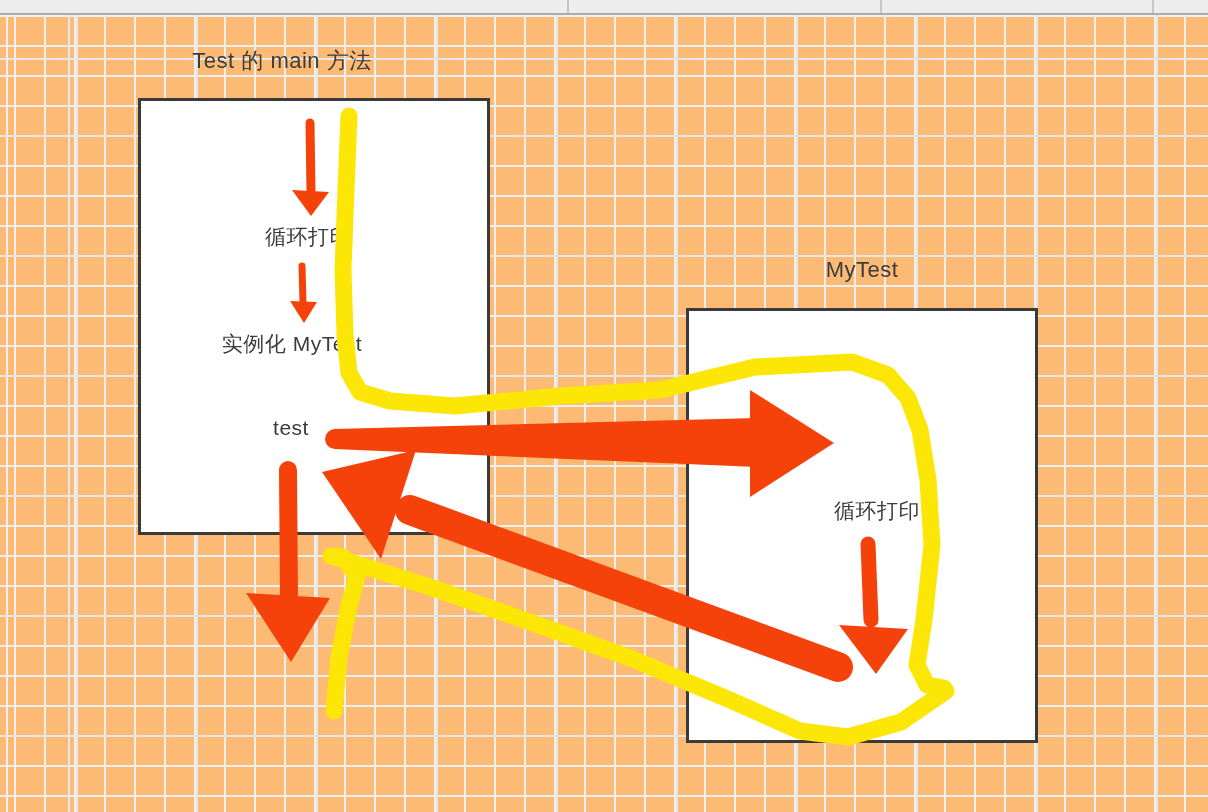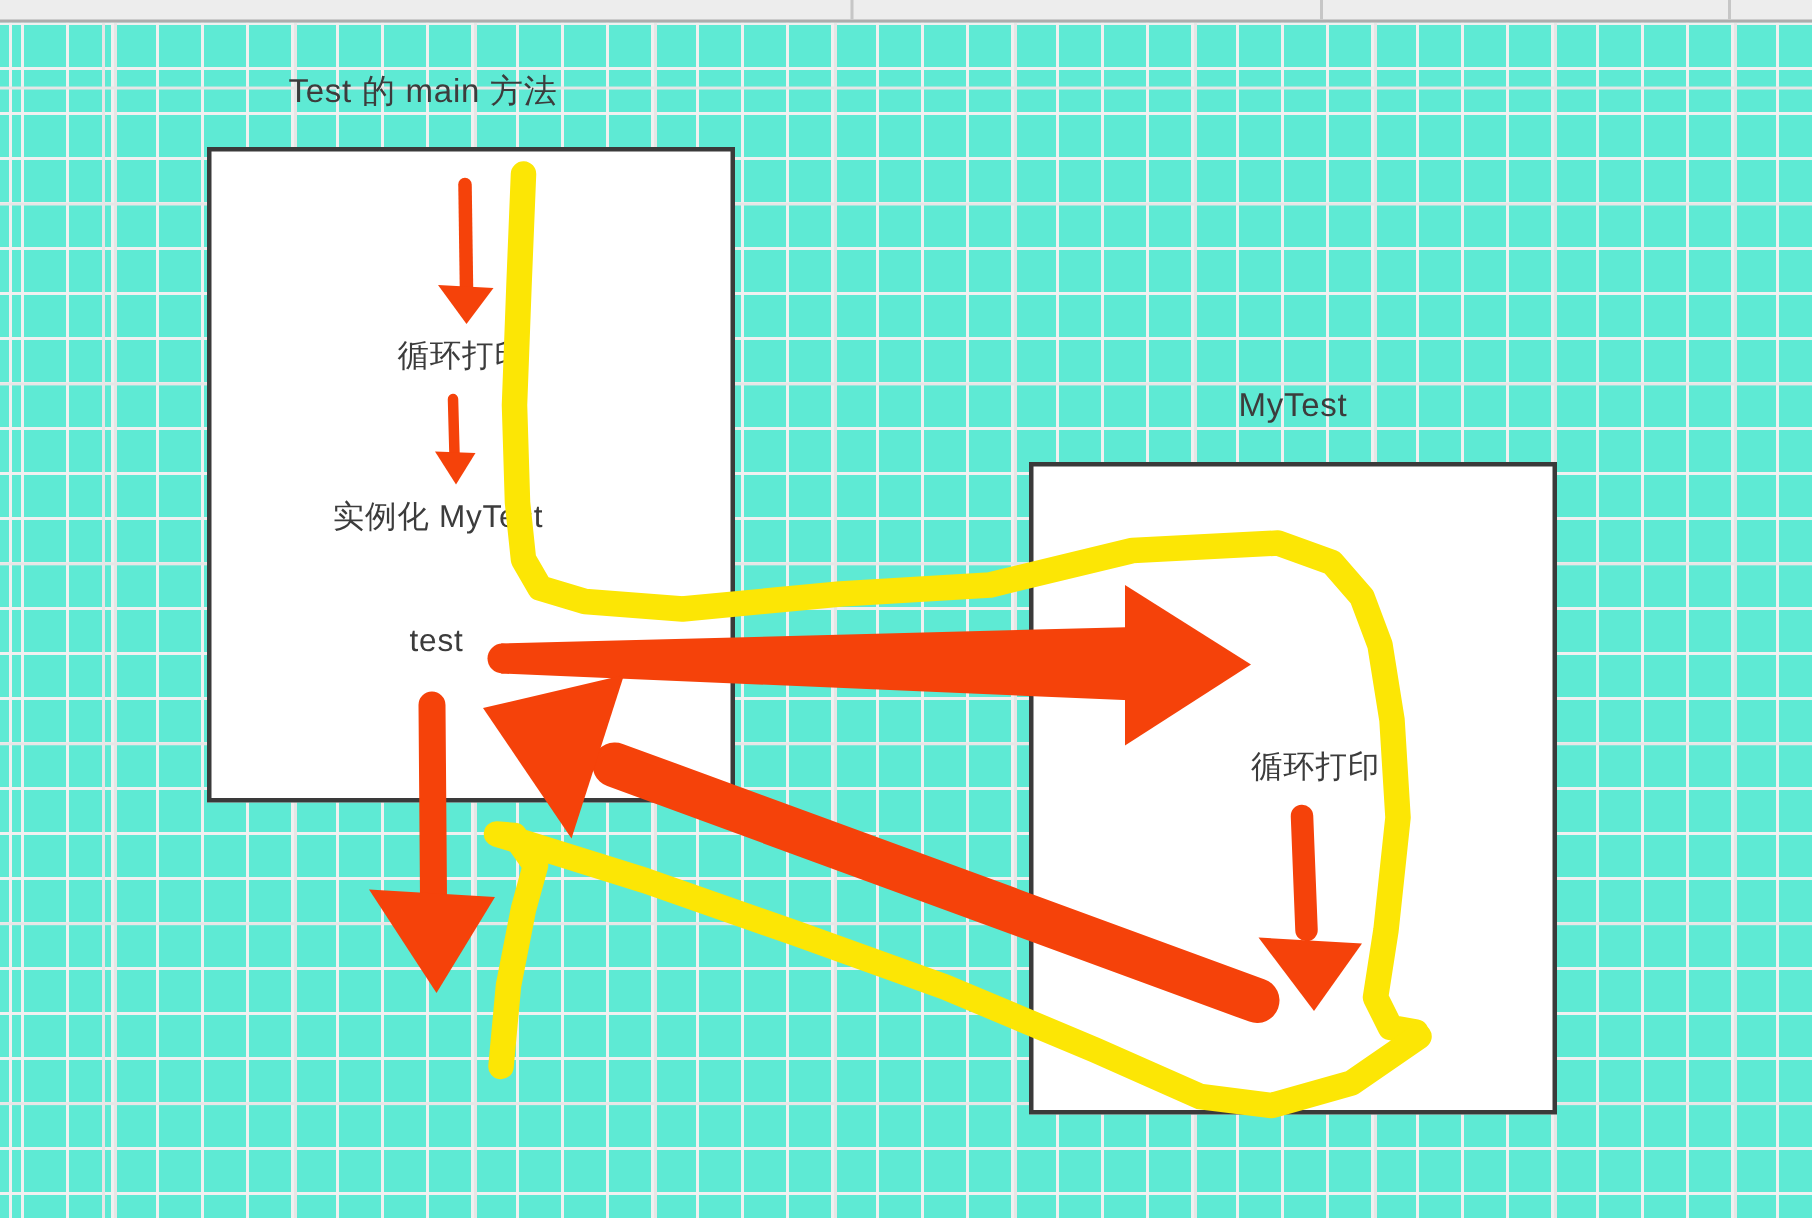--- a/index.html
+++ b/index.html
@@ -1,21 +1,21 @@
 <!DOCTYPE html>
 <html style="--c-arrow-red: #F5420A; --c-highlight-yellow: #FCE605; --c-box-border: #3A3A3A; --c-text: #3C3C3C; --c-grid-minor: #F0F0F0; --c-grid-major: #E6E6E6; --c-topbar-bg: #EDEDED; --c-topbar-border: #ACACAC; --c-topbar-divider: #C6C6C6;"><head>
 <meta charset="utf-8">
 <style>
   html,body{margin:0;padding:0;background:#fff;}
   #stage{
     position:relative;
     width:1208px;height:812px;
     overflow:hidden;
     font-family:"Liberation Sans","DejaVu Sans",sans-serif;
-    background:#5eead4;
+    background:#fdba74;
   }
   
   #canvas{
     position:absolute;left:0;top:15px;width:1208px;height:797px;
     background-image:
       repeating-linear-gradient(to right, var(--c-grid-major) 0 2px, transparent 2px 120px),
       repeating-linear-gradient(to bottom, var(--c-grid-major) 0 2px, transparent 2px 120px),
       repeating-linear-gradient(to right, var(--c-grid-minor) 0 2px, transparent 2px 30px),
       repeating-linear-gradient(to bottom, var(--c-grid-minor) 0 2px, transparent 2px 30px);
     background-position: 76px 0, 0 120px, 14px 0, 0 0;

